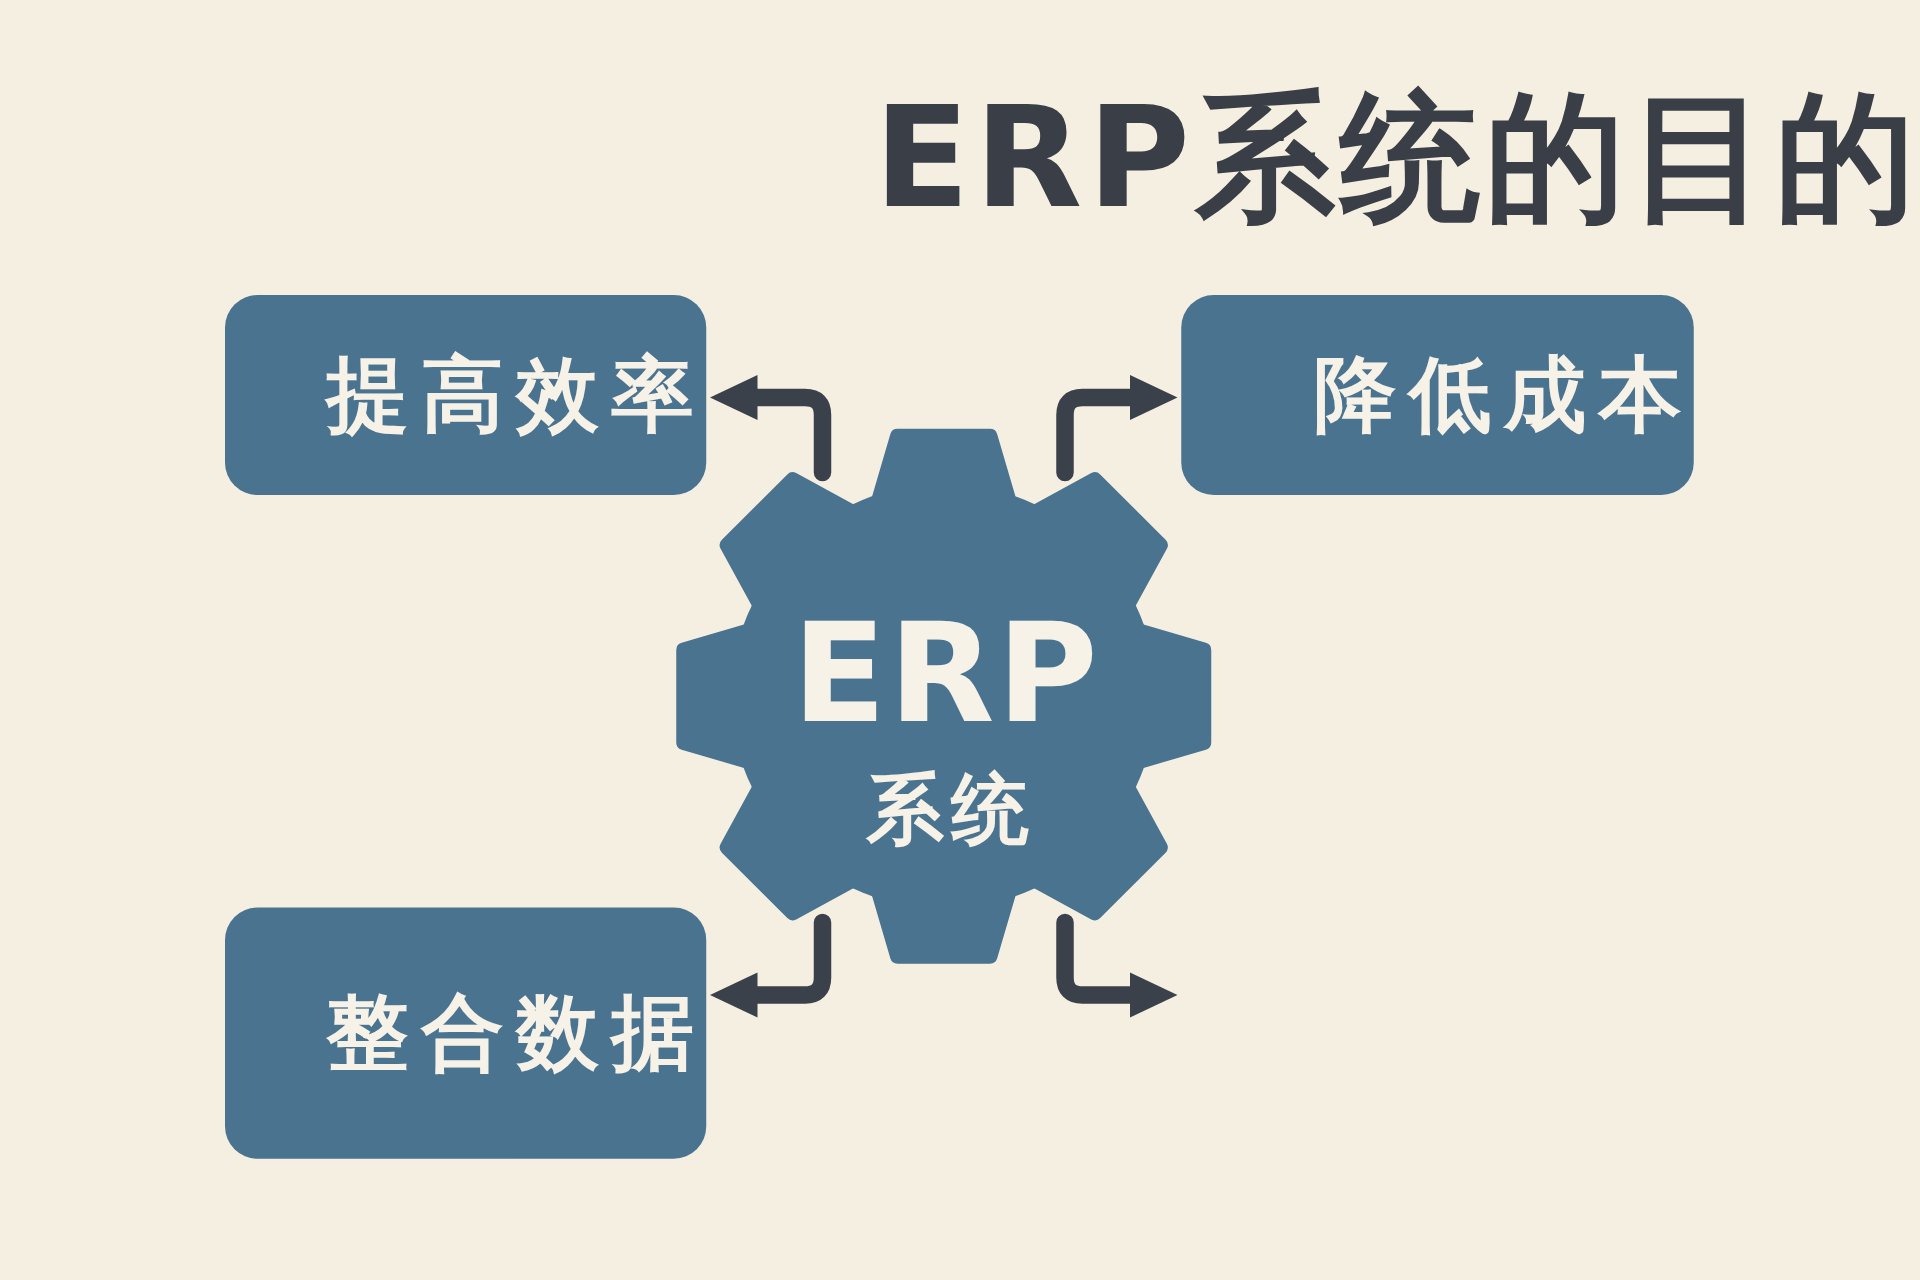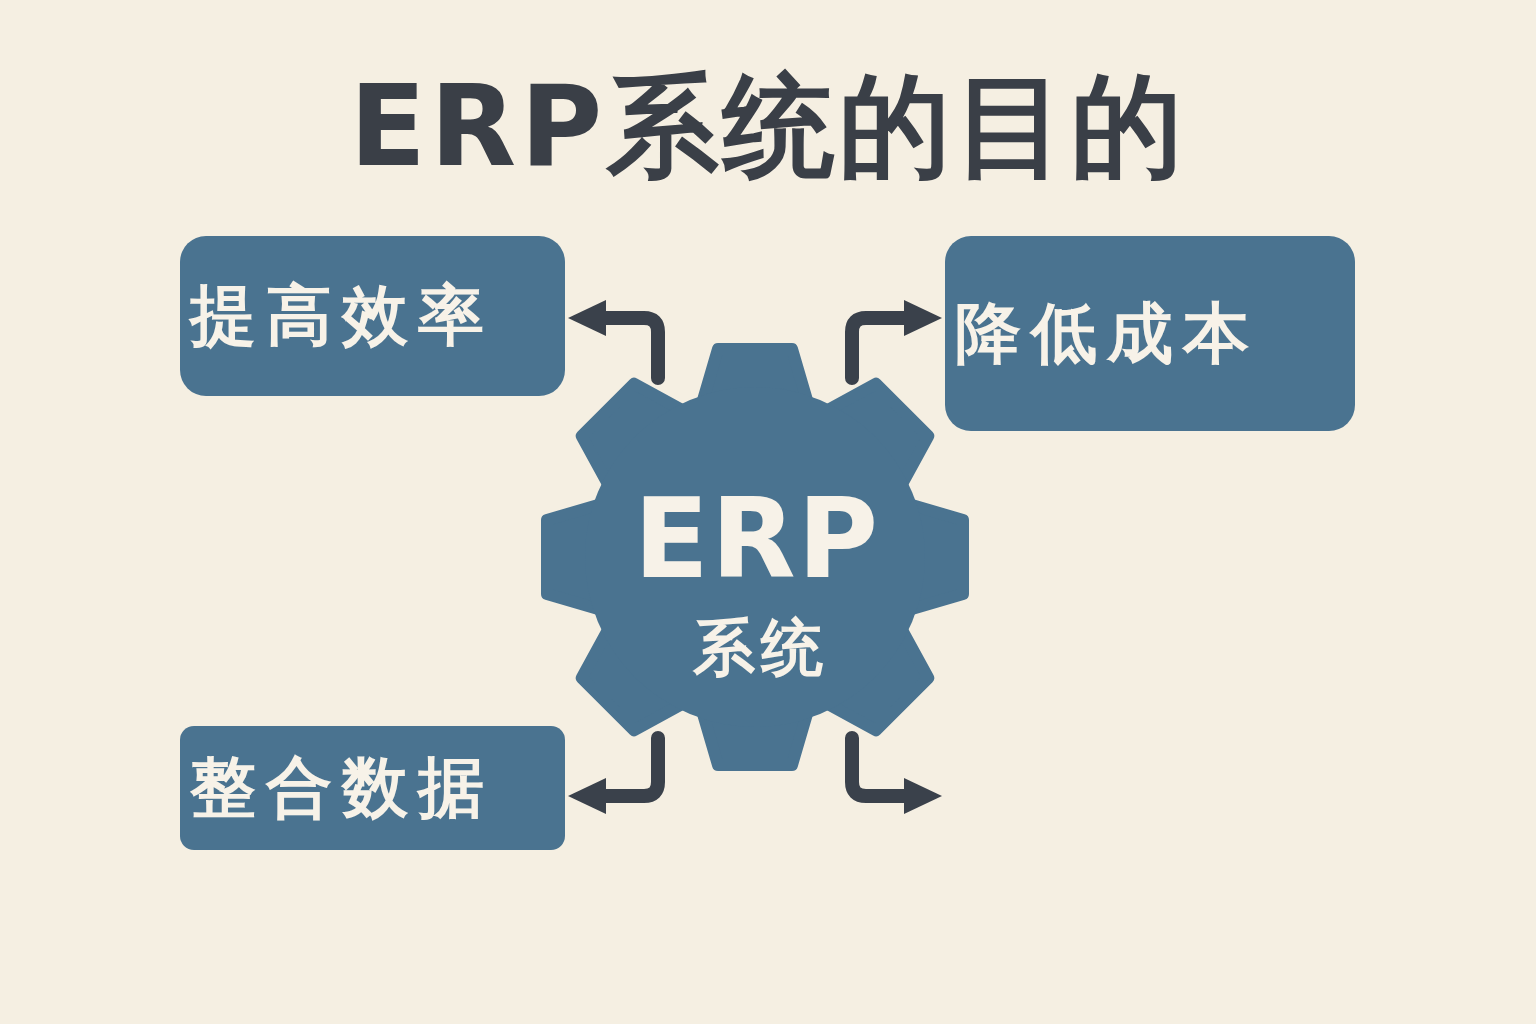--- a/index.html
+++ b/index.html
@@ -17,42 +17,42 @@
   .canvas {
     position: relative;
     width: 1536px; height: 1024px;
     background: var(--background, #f5efe2);
     overflow: hidden;
   }
   .page-title {
     position: absolute;
     left: 0; top: 52px;
     width: 100%;
-    text-align: center;
+    text-align: right;
     font-size: 112px;
     font-weight: 800;
     letter-spacing: 4px;
     color: var(--title, #3a3f47);
   }
   .node-box {
     position: absolute;
     background: var(--box, #4a7390);
     border-radius: 26px;
     display: flex;
     align-items: center;
-    justify-content: flex-start;
+    justify-content: flex-end;
     color: var(--box_text, #f7f2e8);
     font-size: 66px;
     font-weight: 700;
     letter-spacing: 10px;
     text-indent: 10px; 
   }
   .box-tl { left: 180px; top: 236px; width: 385px; height: 160px; }
-  .box-tr { left: 945px; top: 236px; width: 410px; height: 195px; }
-  .box-bl { left: 180px; top: 726px; width: 385px; height: 124px; border-radius: 14px; }
+  .box-tr { left: 945px; top: 236px; width: 410px; height: 160px; }
+  .box-bl { left: 180px; top: 726px; width: 385px; height: 201px; }
   .box-br { left: 945px; top: 726px; width: 410px; height: 160px; }
 
   .gear-svg {
     position: absolute;
     left: 535px; top: 337px;
     width: 440px; height: 440px;
   }
   .gear-part {
     fill: var(--box, #4a7390);
     stroke: var(--box, #4a7390);

